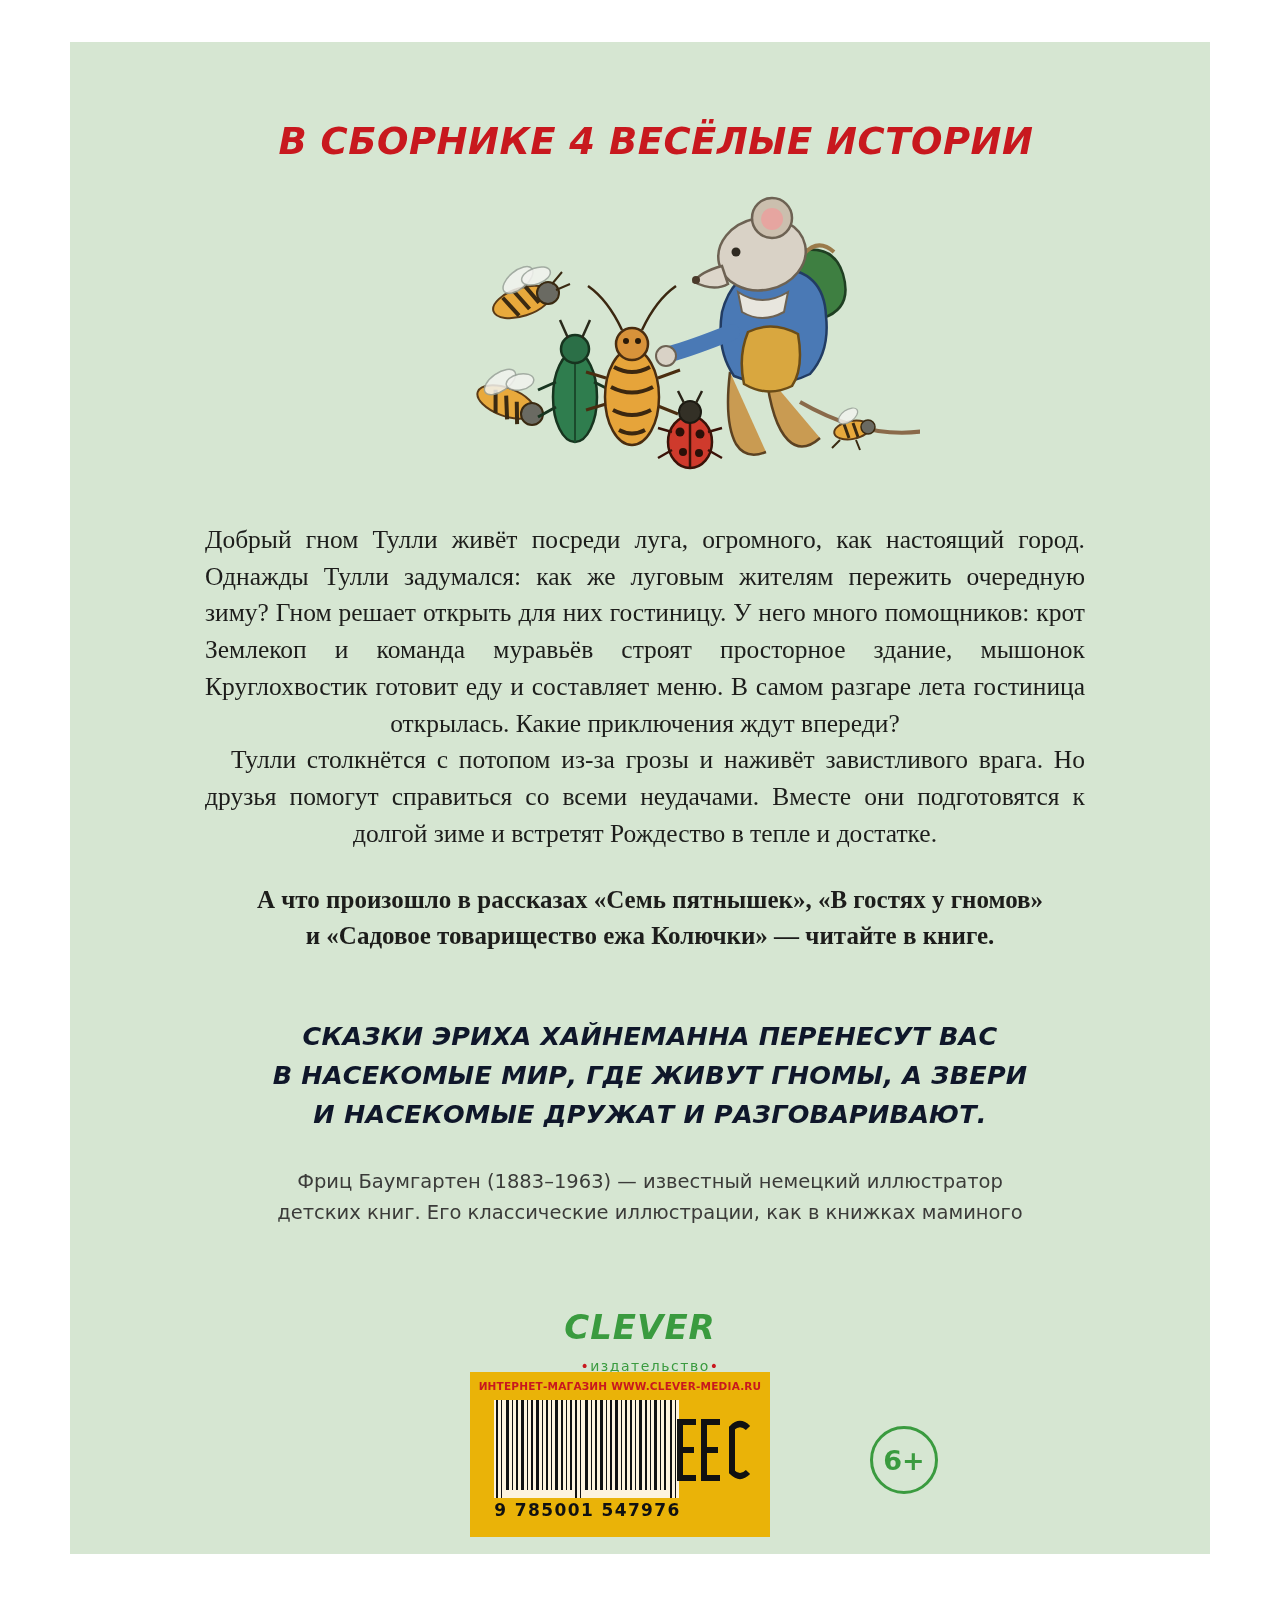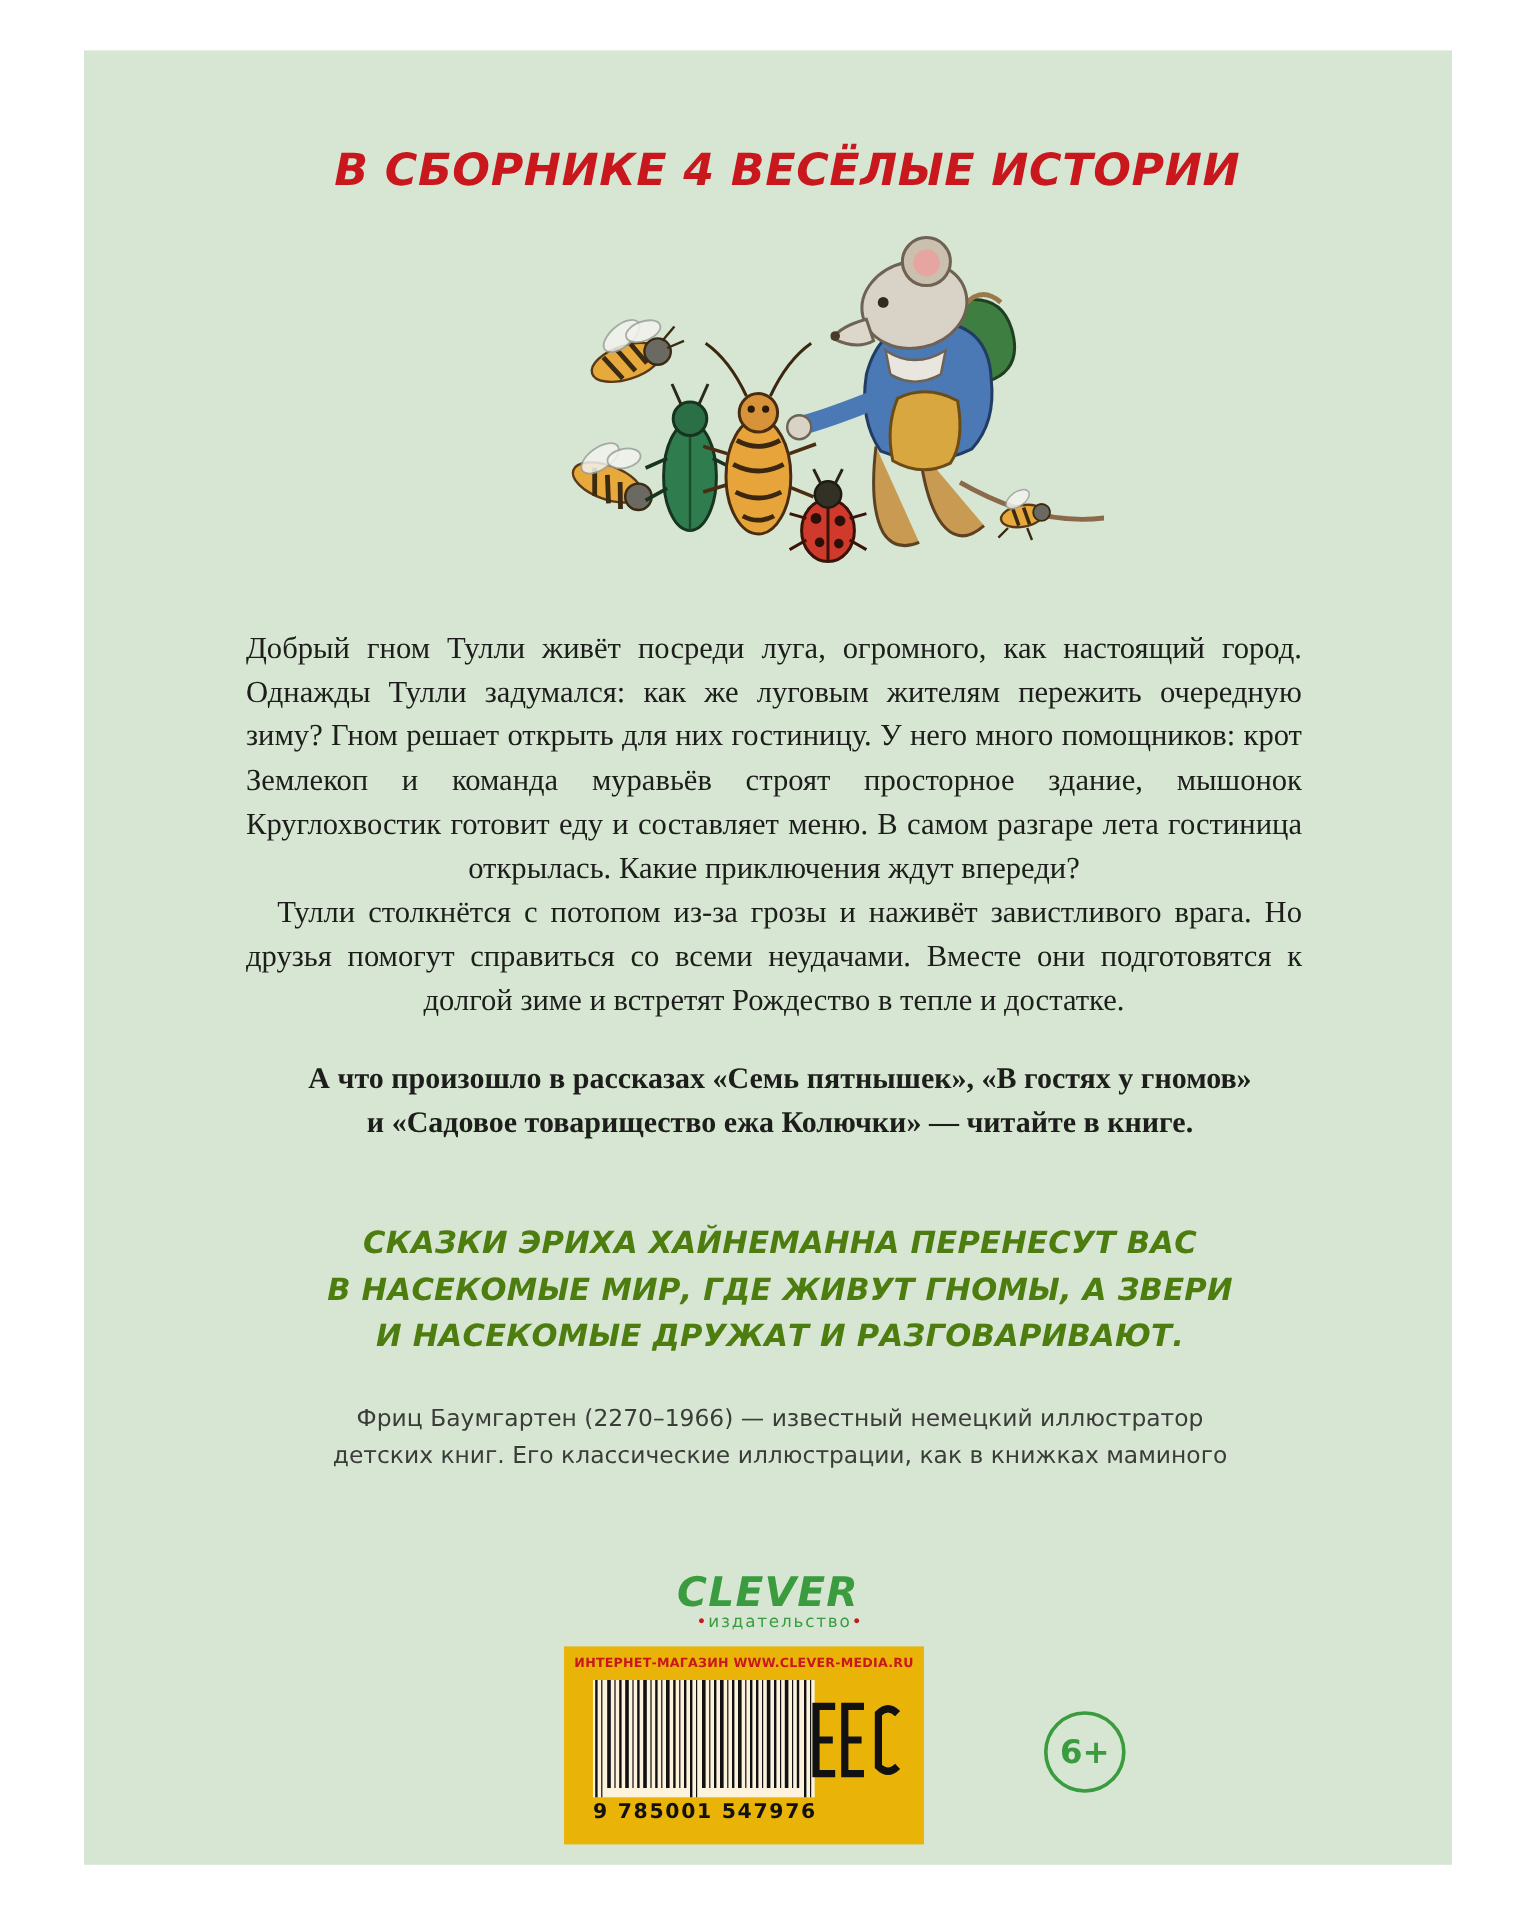--- a/index.html
+++ b/index.html
@@ -86,21 +86,21 @@
     position: absolute;
     left: 135px;
     top: 975px;
     width: 890px;
     font-family: "DejaVu Sans", sans-serif;
     font-weight: bold;
     font-style: italic;
     font-size: 25.5px;
     line-height: 1.52;
     letter-spacing: 0.2px;
-    color: #4d7c0f;
+    color: #0f172a;
     text-align: center;
   }
 
   .author-block {
     position: absolute;
     left: 180px;
     top: 1125px;
     width: 800px;
     font-family: "DejaVu Sans", sans-serif;
     font-size: 19.5px;
@@ -124,21 +124,21 @@
     font-size: 34px;
     letter-spacing: 1px;
     color: #3a9b3f;
     line-height: 1;
   }
   .logo-sub {
     font-family: "DejaVu Sans", sans-serif;
     font-size: 14px;
     letter-spacing: 1.5px;
     color: #3a9b3f;
-    margin-top: 0;
+    margin-top: 14px;
     padding-left: 20px;
   }
   .logo-sub .dot { color: #c8181e; }
 
   
   .barcode-box {
     position: absolute;
     left: 400px;
     top: 1330px;
     width: 300px;
@@ -308,21 +308,21 @@
       <div>и «Садовое товарищество ежа Колючки» — читайте в книге.</div>
     </div>
 
     <div class="red-block">
       <div>СКАЗКИ ЭРИХА ХАЙНЕМАННА ПЕРЕНЕСУТ ВАС</div>
       <div>В НАСЕКОМЫЕ МИР, ГДЕ ЖИВУТ ГНОМЫ, А ЗВЕРИ</div>
       <div>И НАСЕКОМЫЕ ДРУЖАТ И РАЗГОВАРИВАЮТ.</div>
     </div>
 
     <div class="author-block">
-      <div>Фриц Баумгартен (2270–1966) — известный немецкий иллюстратор</div>
+      <div>Фриц Баумгартен (1883–1963) — известный немецкий иллюстратор</div>
       <div>детских книг. Его классические иллюстрации, как в книжках маминого</div>
     </div>
 
     <div class="logo">
       <div class="logo-name">CLEVER</div>
       <div class="logo-sub">
         <span class="dot">•</span><span>издательство</span><span class="dot">•</span>
       </div>
     </div>
 

